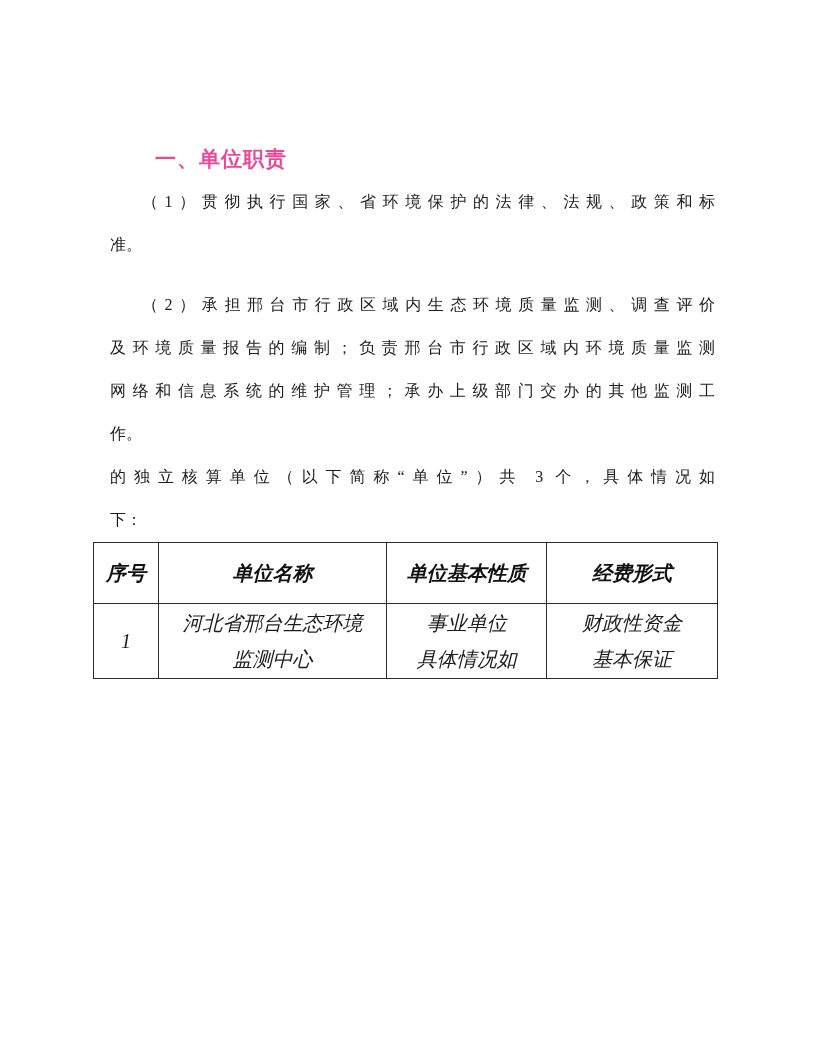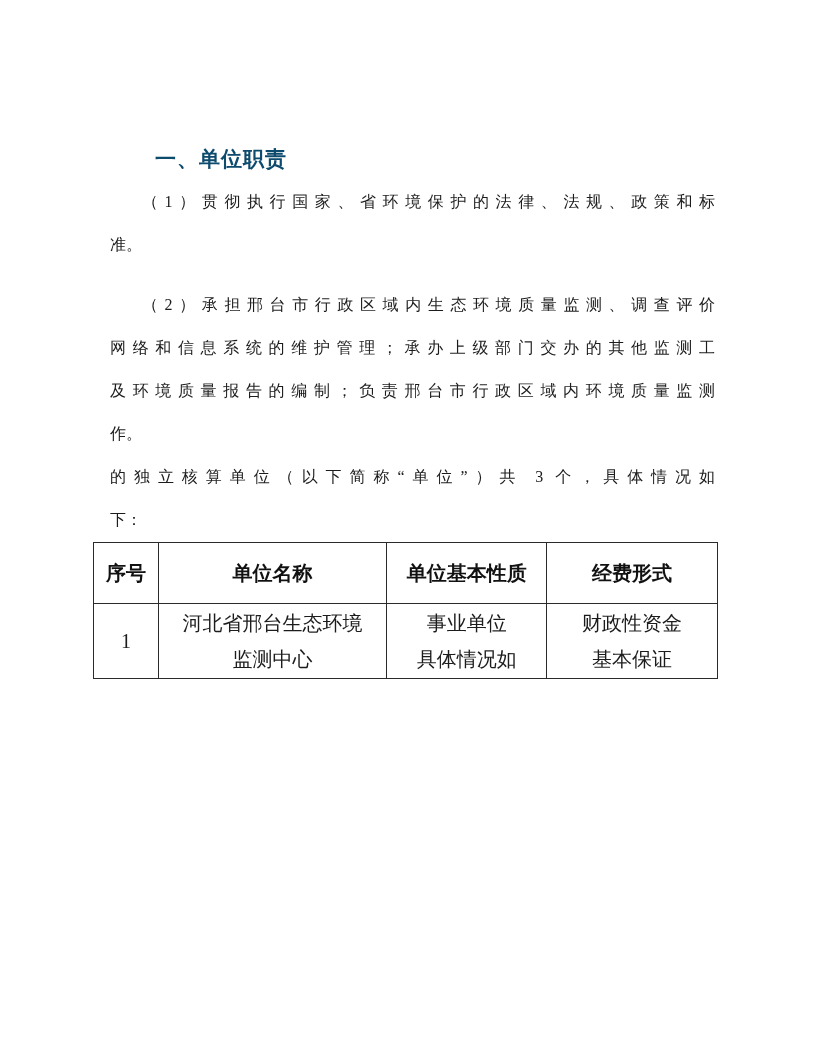--- a/index.html
+++ b/index.html
@@ -22,21 +22,21 @@
     background: #ffffff;
   }
   .heading {
     font-family: "Liberation Sans", "DejaVu Sans", sans-serif;
     font-weight: bold;
     font-size: 21px;
     line-height: 43px;
     height: 43px;
     margin: 0 0 0 45px;
     letter-spacing: 1px;
-    color: #0c4a6e;
+    color: #ec4899;
   }
   .para {
     font-size: 16px;
     margin: 0;
   }
   .line {
     line-height: 43px;
     height: 43px;
     text-align: justify;
     text-align-last: justify;
@@ -46,20 +46,21 @@
   .line.last  { text-align-last: left; white-space: normal; }
   .gap-md { margin-top: 17px; }
   .gap-sm { margin-top: 5px; }
 
   table.units {
     border-collapse: collapse;
     table-layout: fixed;
     width: 625px;
     margin: 1px 0 4px -17px;
     background: #ffffff;
+    font-style: italic;
   }
   table.units th, table.units td {
     border: 1px solid #2b2b2b;
     text-align: center;
     vertical-align: middle;
     padding: 0;
     overflow: hidden;
   }
   table.units th {
     font-family: "Liberation Sans", "DejaVu Sans", sans-serif;
@@ -86,22 +87,22 @@
 
   <div class="heading">一、单位职责</div>
 
   <div class="para">
     <div class="line first">（1）贯彻执行国家、省环境保护的法律、法规、政策和标</div>
     <div class="line last">准。</div>
   </div>
 
   <div class="para gap-md">
     <div class="line first">（2）承担邢台市行政区域内生态环境质量监测、调查评价</div>
+    <div class="line">及环境质量报告的编制；负责邢台市行政区域内环境质量监测</div>
     <div class="line">网络和信息系统的维护管理；承办上级部门交办的其他监测工</div>
-    <div class="line">及环境质量报告的编制；负责邢台市行政区域内环境质量监测</div>
     <div class="line last">作。</div>
   </div>
 
 
   <div class="para">
     <div class="line">的独立核算单位（以下简称“单位”）共 3 个，具体情况如</div>
     <div class="line last">下：</div>
   </div>
 
   <table class="units">

